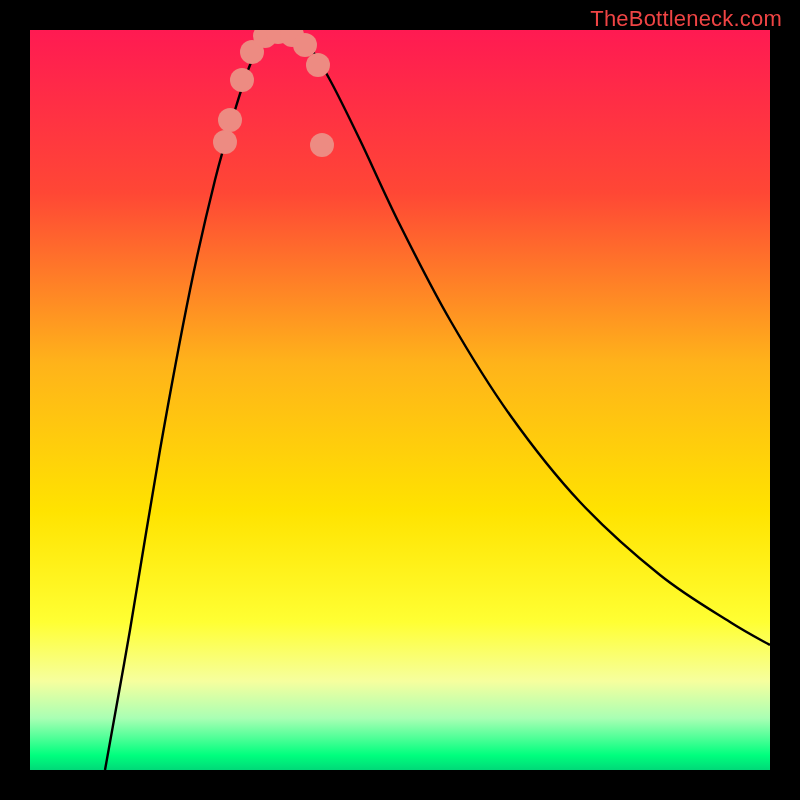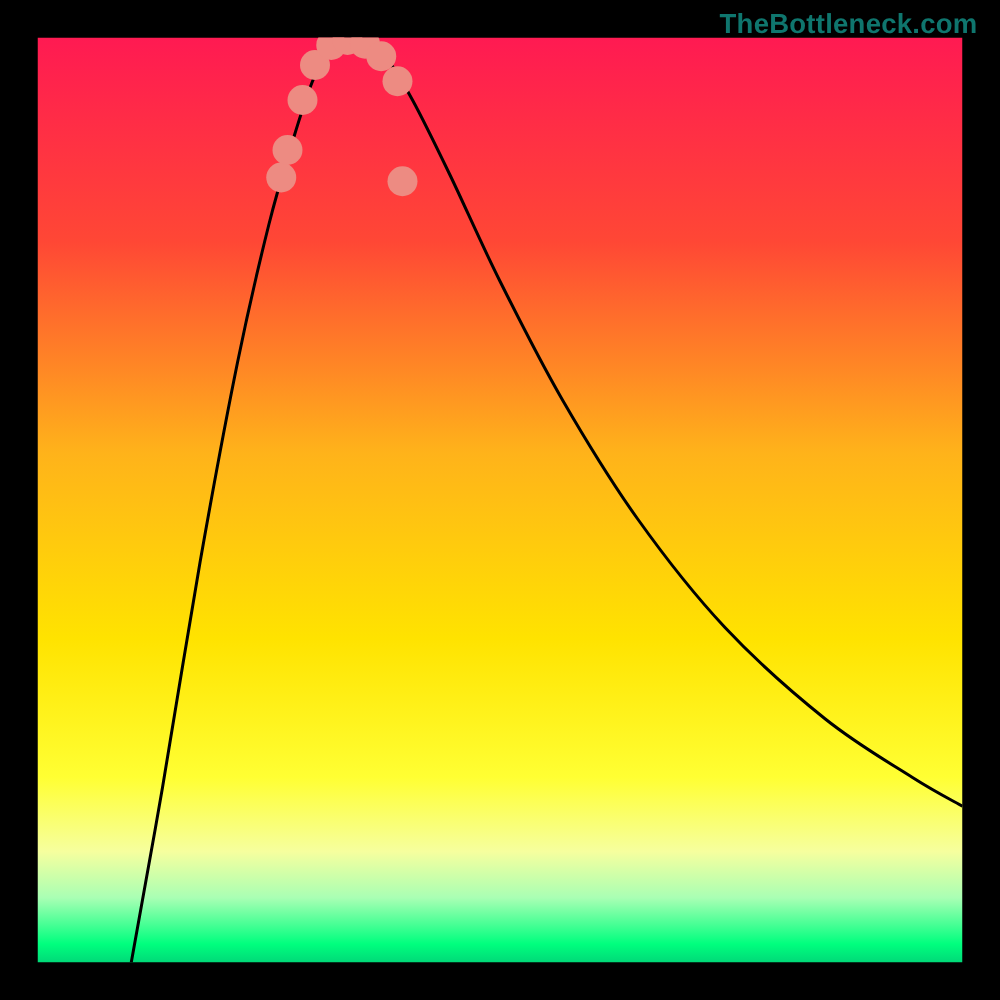--- a/index.html
+++ b/index.html
@@ -8,23 +8,23 @@
     width: 800px;
     height: 800px;
     background: #000;
     position: relative;
     font-family: Arial, Helvetica, sans-serif;
   }
   .watermark {
     position: absolute;
     top: 6px;
     right: 18px;
-    color: #0f766e;
+    color: #ef4444;
     font-size: 22px;
-    font-weight: 700;
+    font-weight: 400;
     letter-spacing: 0.2px;
     z-index: 10;
   }
   .frame {
     position: absolute;
     left: 30px;
     top: 30px;
     width: 740px;
     height: 740px;
     background: #000;

